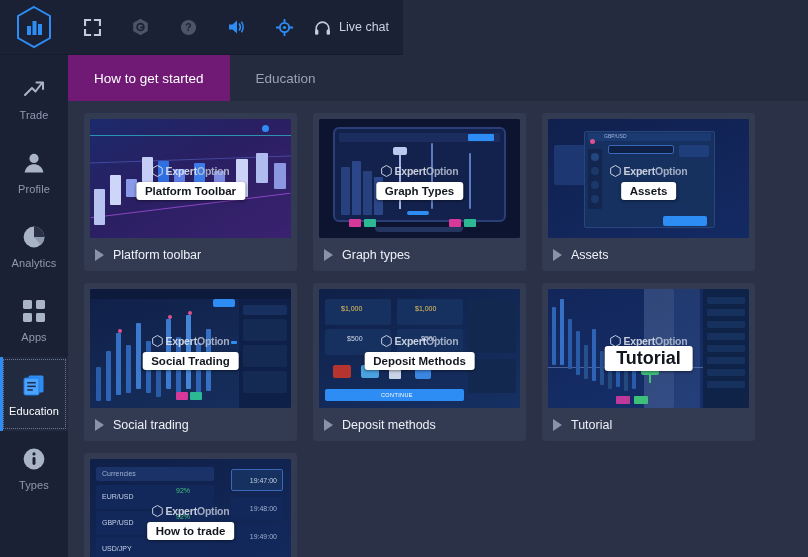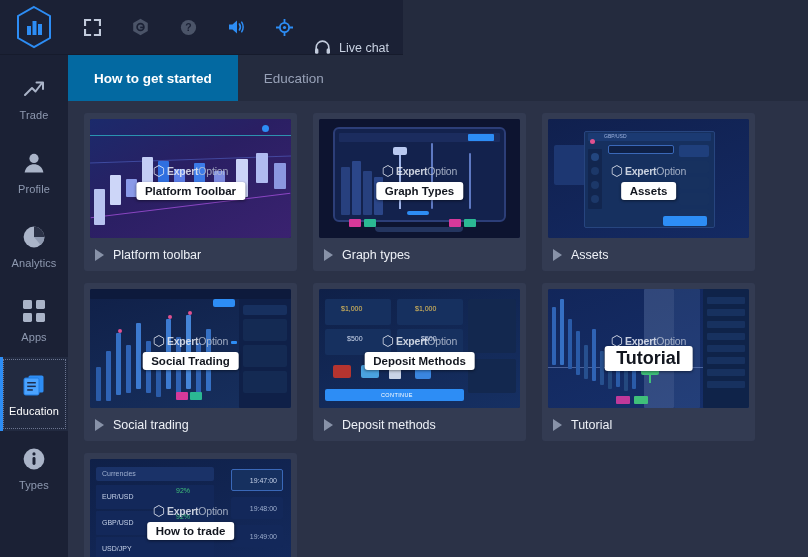--- a/index.html
+++ b/index.html
@@ -34,21 +34,21 @@
   .flag { width: 20px; height: 14px; display:block; border-radius:1px; }
   .lang-label { color: #a9b2c6; font-size: 12.5px; }
 
   .tool-cell {
     width: 48px; flex: 0 0 48px; height: 55px;
     display: flex; align-items: center; justify-content: center;
     cursor: pointer;
   }
   .tool-cell svg { display: block; }
   .livechat {
-    display: flex; align-items: center; gap: 8px;
+    display: flex; align-items: flex-start; gap: 8px;
     height: 55px; padding: 0 14px 0 6px; cursor: pointer; margin-top: 41px;
   }
   .livechat-label { color: #c9d2e2; font-size: 12.5px; }
   .topbar-spacer { flex: 1 1 auto; height: 55px; background: #242b3e; }
 
   
   .body-row { flex: 1 1 auto; display: flex; min-height: 0; }
 
   
   .sidebar {
@@ -81,21 +81,21 @@
   .nav-ico svg { display: block; }
 
   
   .content { flex: 1 1 auto; display: flex; flex-direction: column; min-width: 0; background: #2b3247; }
 
   .tabbar { height: 46px; flex: 0 0 46px; display: flex; align-items: stretch; background: #242b3e; }
   .tab {
     display: flex; align-items: center; padding: 0 26px;
     font-size: 13.5px; color: #97a1b7; cursor: pointer; white-space: nowrap;
   }
-  .tab.active { background: #0369a1; color: #ffffff; font-weight: bold; }
+  .tab.active { background: #701a75; color: #ffffff; font-weight: normal; }
 
   .cards-area {
     flex: 1 1 auto; min-height: 0; overflow: hidden;
     padding: 12px 12px 0 16px;
   }
   .cards-grid {
     display: grid;
     grid-template-columns: repeat(3, 213px);
     gap: 12px 16px;
   }
@@ -109,21 +109,21 @@
     border-radius: 2px; overflow: hidden; background: #16204a;
   }
   .thumb .bg { position: absolute; inset: 0; }
   .wm {
     position: absolute; left: 50%; top: 46px; transform: translateX(-50%);
     display: flex; align-items: center; gap: 3px;
     opacity: .85; pointer-events: none; white-space: nowrap;
   }
   .wm-hex { width: 11px; height: 12px; display: block; }
   .wm-txt { font-size: 10.5px; color: #e8ecf5; font-weight: bold; letter-spacing: -.2px; }
-  .wm-txt span { color: #b9c2d4; font-weight: normal; }
+  .wm-txt span { color: #b9c2d4; font-weight: bold; }
   .badge {
     position: absolute; left: 50%; transform: translateX(-50%);
     top: 63px; background: #ffffff; color: #12161f;
     border-radius: 3px; padding: 3px 9px;
     font-size: 11.5px; font-weight: bold; white-space: nowrap;
     box-shadow: 0 1px 3px rgba(0,0,0,.45);
   }
   .badge.big { font-size: 18px; padding: 2px 12px; top: 57px; }
   .card-foot {
     height: 33px; display: flex; align-items: center; gap: 9px; padding: 0 2px 0 5px;

